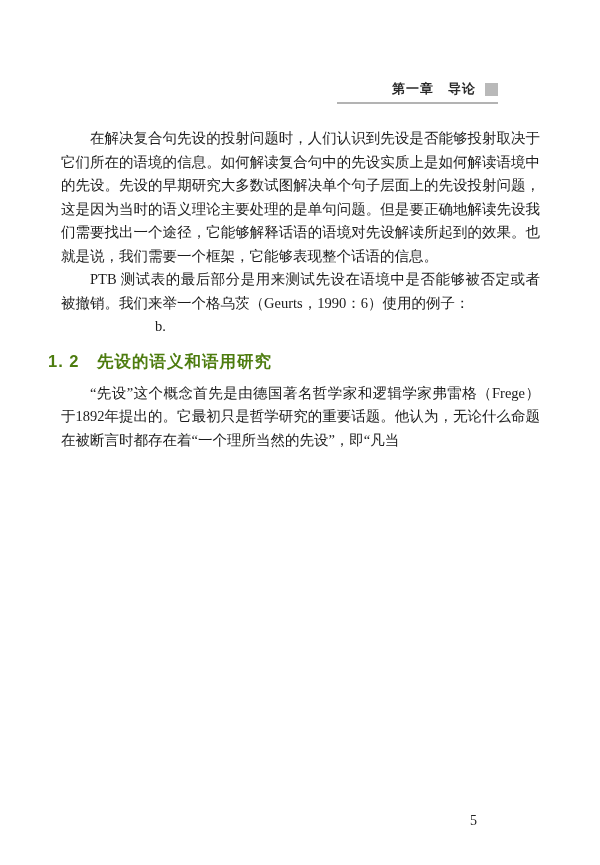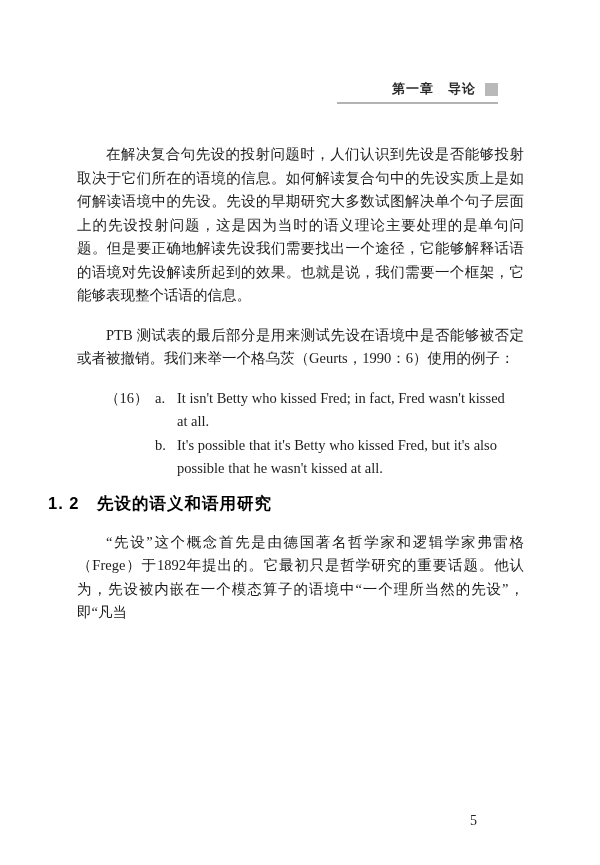--- a/index.html
+++ b/index.html
@@ -21,36 +21,36 @@
   }
   .chapter-title {
     font-size:13px; font-weight:700; letter-spacing:1px;
     font-family:"Liberation Sans","DejaVu Sans",sans-serif;
     color:#2a2a2a; white-space:nowrap;
   }
   .chapter-marker { width:13px; height:13px; background:#b9b9b9; }
   
   .content { position:absolute; top:127px; left:61px; width:479px; }
   .content p {
-    margin:16px; text-indent:2em;
+    margin:0; text-indent:2em;
     font-size:14.5px; line-height:23.5px;
     text-align:justify; text-justify:inter-ideograph;
   }
   
   .examples { padding-left:44px; font-size:14.5px; line-height:23.5px; }
   .example-row { display:flex; }
   .ex-num { flex:0 0 50px; white-space:nowrap; }
   .ex-letter { flex:0 0 22px; }
   .ex-text { flex:1 1 auto; padding-right:28px; text-align:left; }
   
   .section-heading {
     margin:12px 0 9px -13px;
     font-family:"Liberation Sans","DejaVu Sans",sans-serif;
     font-weight:700; font-size:16.5px; letter-spacing:1px;
-    color:#000000;
+    color:#4d7c0f;
   }
   .page-number {
     position:absolute; top:813px; left:470px;
     font-size:14px; color:#222;
   }
 </style>
 </head>
 <body>
 
 <div class="page">
@@ -61,34 +61,28 @@
   </div>
 
   <div class="content">
 
     <p>在解决复合句先设的投射问题时，人们认识到先设是否能够投射取决于它们所在的语境的信息。如何解读复合句中的先设实质上是如何解读语境中的先设。先设的早期研究大多数试图解决单个句子层面上的先设投射问题，这是因为当时的语义理论主要处理的是单句问题。但是要正确地解读先设我们需要找出一个途径，它能够解释话语的语境对先设解读所起到的效果。也就是说，我们需要一个框架，它能够表现整个话语的信息。</p>
 
     <p>PTB 测试表的最后部分是用来测试先设在语境中是否能够被否定或者被撤销。我们来举一个格乌茨（Geurts，1990：6）使用的例子：</p>
 
     <div class="examples">
       <div class="example-row">
-        <span class="ex-num">（16）</span>
-        <span class="ex-letter">a.</span>
-        <span class="ex-text">It isn't Betty who kissed Fred; in fact, Fred wasn't kissed at all.</span>
-      </div>
-      <div class="example-row">
         <span class="ex-num"></span>
         <span class="ex-letter">b.</span>
-        <span class="ex-text">It's possible that it's Betty who kissed Fred, but it's also possible that he wasn't kissed at all.</span>
       </div>
     </div>
 
 
 
     <h2 class="section-heading">1. 2　先设的语义和语用研究</h2>
 
-    <p>“先设”这个概念首先是由德国著名哲学家和逻辑学家弗雷格（Frege）于1892年提出的。它最初只是哲学研究的重要话题。他认为，先设被内嵌在一个模态算子的语境中“一个理所当然的先设”，即“凡当</p>
+    <p>“先设”这个概念首先是由德国著名哲学家和逻辑学家弗雷格（Frege）于1892年提出的。它最初只是哲学研究的重要话题。他认为，无论什么命题在被断言时都存在着“一个理所当然的先设”，即“凡当</p>
 
   </div>
 
   <div class="page-number">5</div>
 
 </div>
 
 </body></html>

